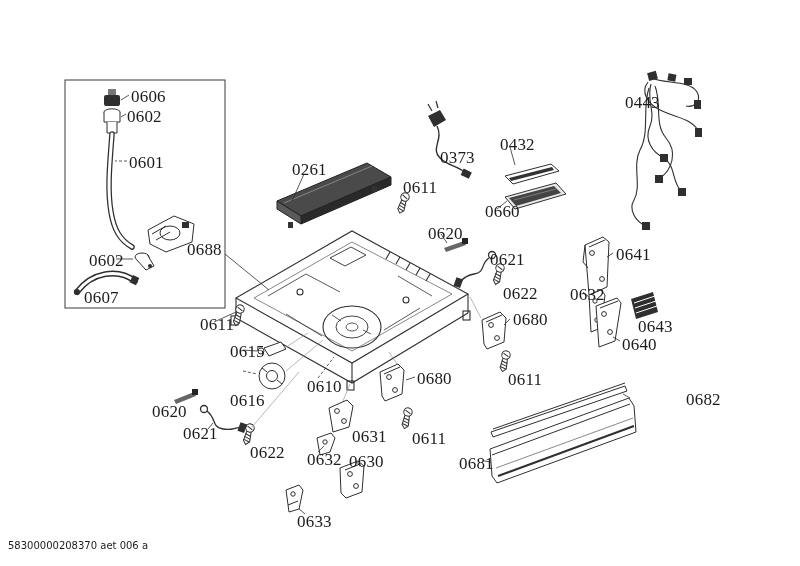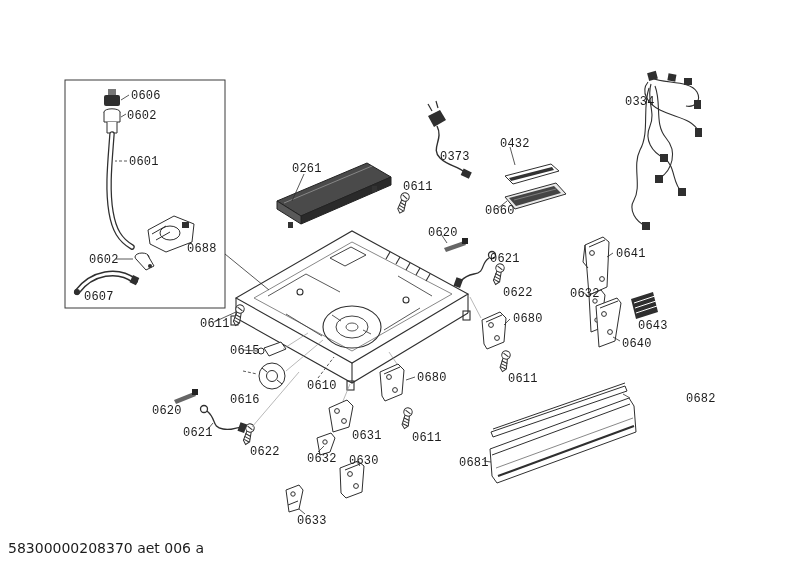--- a/index.html
+++ b/index.html
@@ -2,28 +2,28 @@
 <html><head>
 <meta charset="utf-8">
 <style>
   html,body{margin:0;padding:0;}
   body{width:800px;height:566px;background:#ffffff;font-family:"Liberation Sans",sans-serif;}
   .stage{position:relative;width:800px;height:566px;background:#ffffff;overflow:hidden;}
   .stage svg{position:absolute;left:0;top:0;}
   .labels-layer{position:absolute;left:0;top:0;width:800px;height:566px;}
   .part-label{
     position:absolute;
-    font-family:Liberation Mono, monospace;
-    font-size:12px;line-height:13px;color:#1c1c1c;letter-spacing:.2px;
+    font-family:Liberation Serif, serif;
+    font-size:17px;line-height:13px;color:#1c1c1c;letter-spacing:.2px;
     white-space:nowrap;
   }
   .footer{
     position:absolute;left:8px;top:540px;
     font-family:"DejaVu Sans","Liberation Sans",sans-serif;
-    font-size:14px;color:#1c1c1c;
+    font-size:10px;color:#1c1c1c;
   }
 </style>
 </head>
 <body>
 
 <div class="stage">
 
 <svg width="800" height="566" viewBox="0 0 800 566">
   <defs>
     <g id="screw" stroke="#2f2f2f" stroke-width="1" fill="#ffffff">
@@ -307,21 +307,21 @@
   <div class="labels-layer">
       <div class="part-label" style="left: 131px; top: 90px;">0606</div>
       <div class="part-label" style="left: 127px; top: 110px;">0602</div>
       <div class="part-label" style="left: 129px; top: 156px;">0601</div>
       <div class="part-label" style="left: 187px; top: 243px;">0688</div>
       <div class="part-label" style="left: 89px; top: 254px;">0602</div>
       <div class="part-label" style="left: 84px; top: 291px;">0607</div>
       <div class="part-label" style="left: 292px; top: 163px;">0261</div>
       <div class="part-label" style="left: 440px; top: 151px;">0373</div>
       <div class="part-label" style="left: 500px; top: 138px;">0432</div>
-      <div class="part-label" style="left: 625px; top: 96px;">0334</div>
+      <div class="part-label" style="left: 625px; top: 96px;">0443</div>
       <div class="part-label" style="left: 403px; top: 181px;">0611</div>
       <div class="part-label" style="left: 485px; top: 205px;">0660</div>
       <div class="part-label" style="left: 428px; top: 227px;">0620</div>
       <div class="part-label" style="left: 490px; top: 253px;">0621</div>
       <div class="part-label" style="left: 503px; top: 287px;">0622</div>
       <div class="part-label" style="left: 616px; top: 248px;">0641</div>
       <div class="part-label" style="left: 570px; top: 288px;">0632</div>
       <div class="part-label" style="left: 638px; top: 320px;">0643</div>
       <div class="part-label" style="left: 622px; top: 338px;">0640</div>
       <div class="part-label" style="left: 513px; top: 313px;">0680</div>

